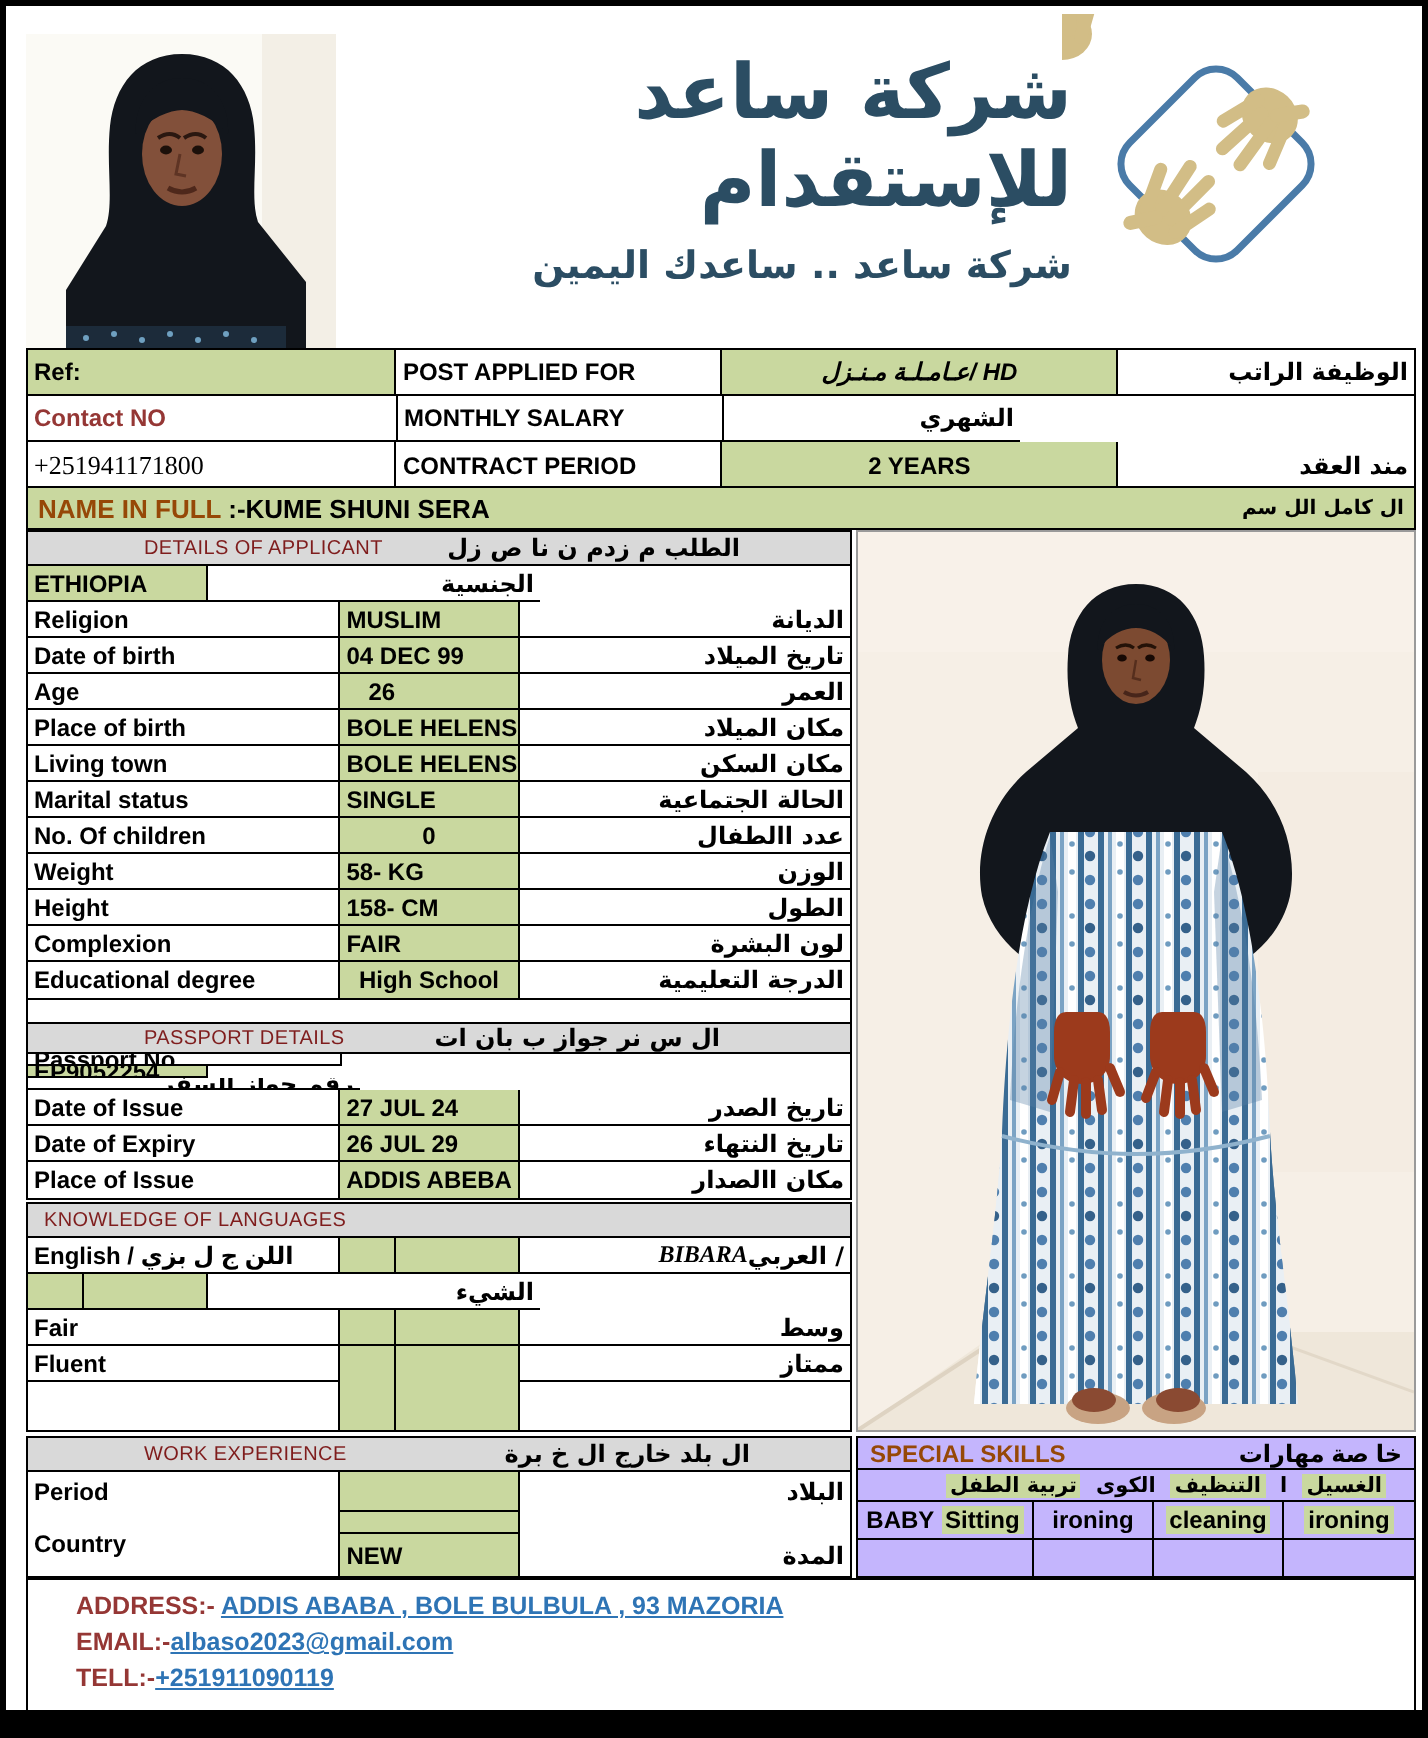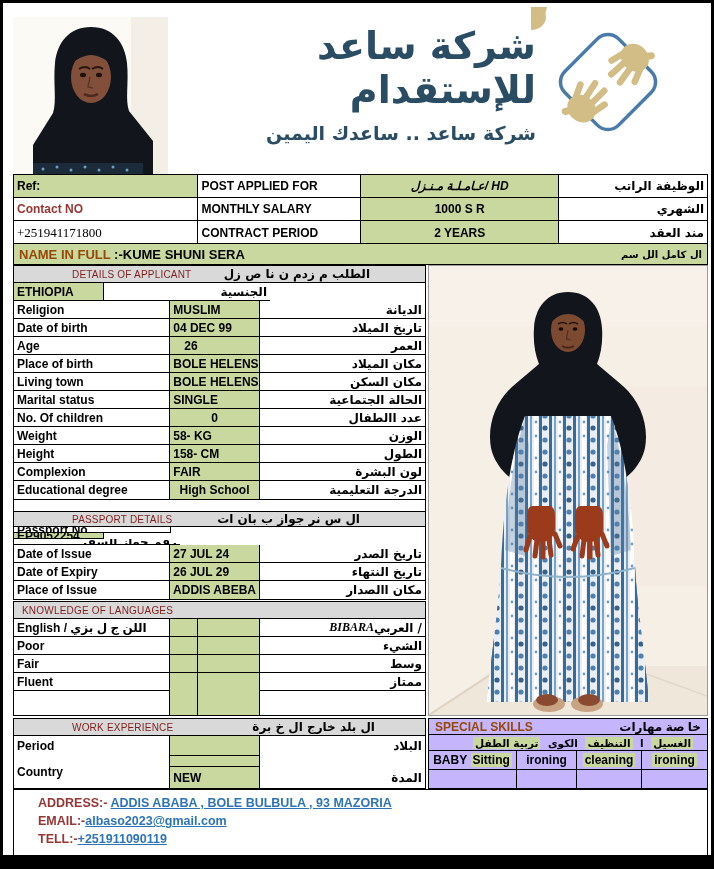--- a/index.html
+++ b/index.html
@@ -92,21 +92,20 @@
   <div class="abs grid" style="left:10px;top:171px;width:695px;">
     <div class="row" style="height:23px;">
       <div class="cell green" style="width:185px;">Ref:</div>
       <div class="cell" style="width:163px;">POST  APPLIED  FOR</div>
       <div class="cell green ctr" style="width:199px;font-style:italic;">عـامـلـة مـنـزل/ HD</div>
       <div class="cell ar last" style="width:148px;">الوظيفة الراتب</div>
     </div>
     <div class="row" style="height:23px;">
       <div class="cell maroon" style="width:185px;">Contact NO</div>
       <div class="cell" style="width:163px;">MONTHLY SALARY</div>
-      <div class="cell green ctr" style="width:199px;">1000 S R</div>
       <div class="cell ar last" style="width:148px;">الشهري</div>
     </div>
     <div class="row" style="height:23px;">
       <div class="cell serif nb" style="width:185px;">+251941171800</div>
       <div class="cell nb" style="width:163px;">CONTRACT PERIOD</div>
       <div class="cell green ctr nb" style="width:199px;">2 YEARS</div>
       <div class="cell ar last nb" style="width:148px;">مند العقد</div>
     </div>
   </div>
 
@@ -219,21 +218,20 @@
     <div class="row" style="height:18px;">
       <div class="cell" style="width:157px;">English / اللن ج ل بزي</div>
       <div class="cell green" style="width:28px;"></div>
       <div class="cell green" style="width:62px;"></div>
       <div class="cell last" style="width:166px;justify-content:flex-end;">
           <span style="font-family:'Liberation Serif',serif;font-style:italic;">BIBARA</span>
           <span class="ar" style="padding:0;"> / العربي</span>
         </div>
     </div>
     <div class="row" style="height:18px;">
-      <div class="cell" style="width:157px;">Poor</div>
       <div class="cell green" style="width:28px;"></div>
       <div class="cell green" style="width:62px;"></div>
       <div class="cell ar last" style="width:166px;">الشيء</div>
     </div>
     <div class="row" style="height:18px;">
       <div class="cell" style="width:157px;">Fair</div>
       <div class="cell green" style="width:28px;"></div>
       <div class="cell green" style="width:62px;"></div>
       <div class="cell ar last" style="width:166px;">وسط</div>
     </div>

